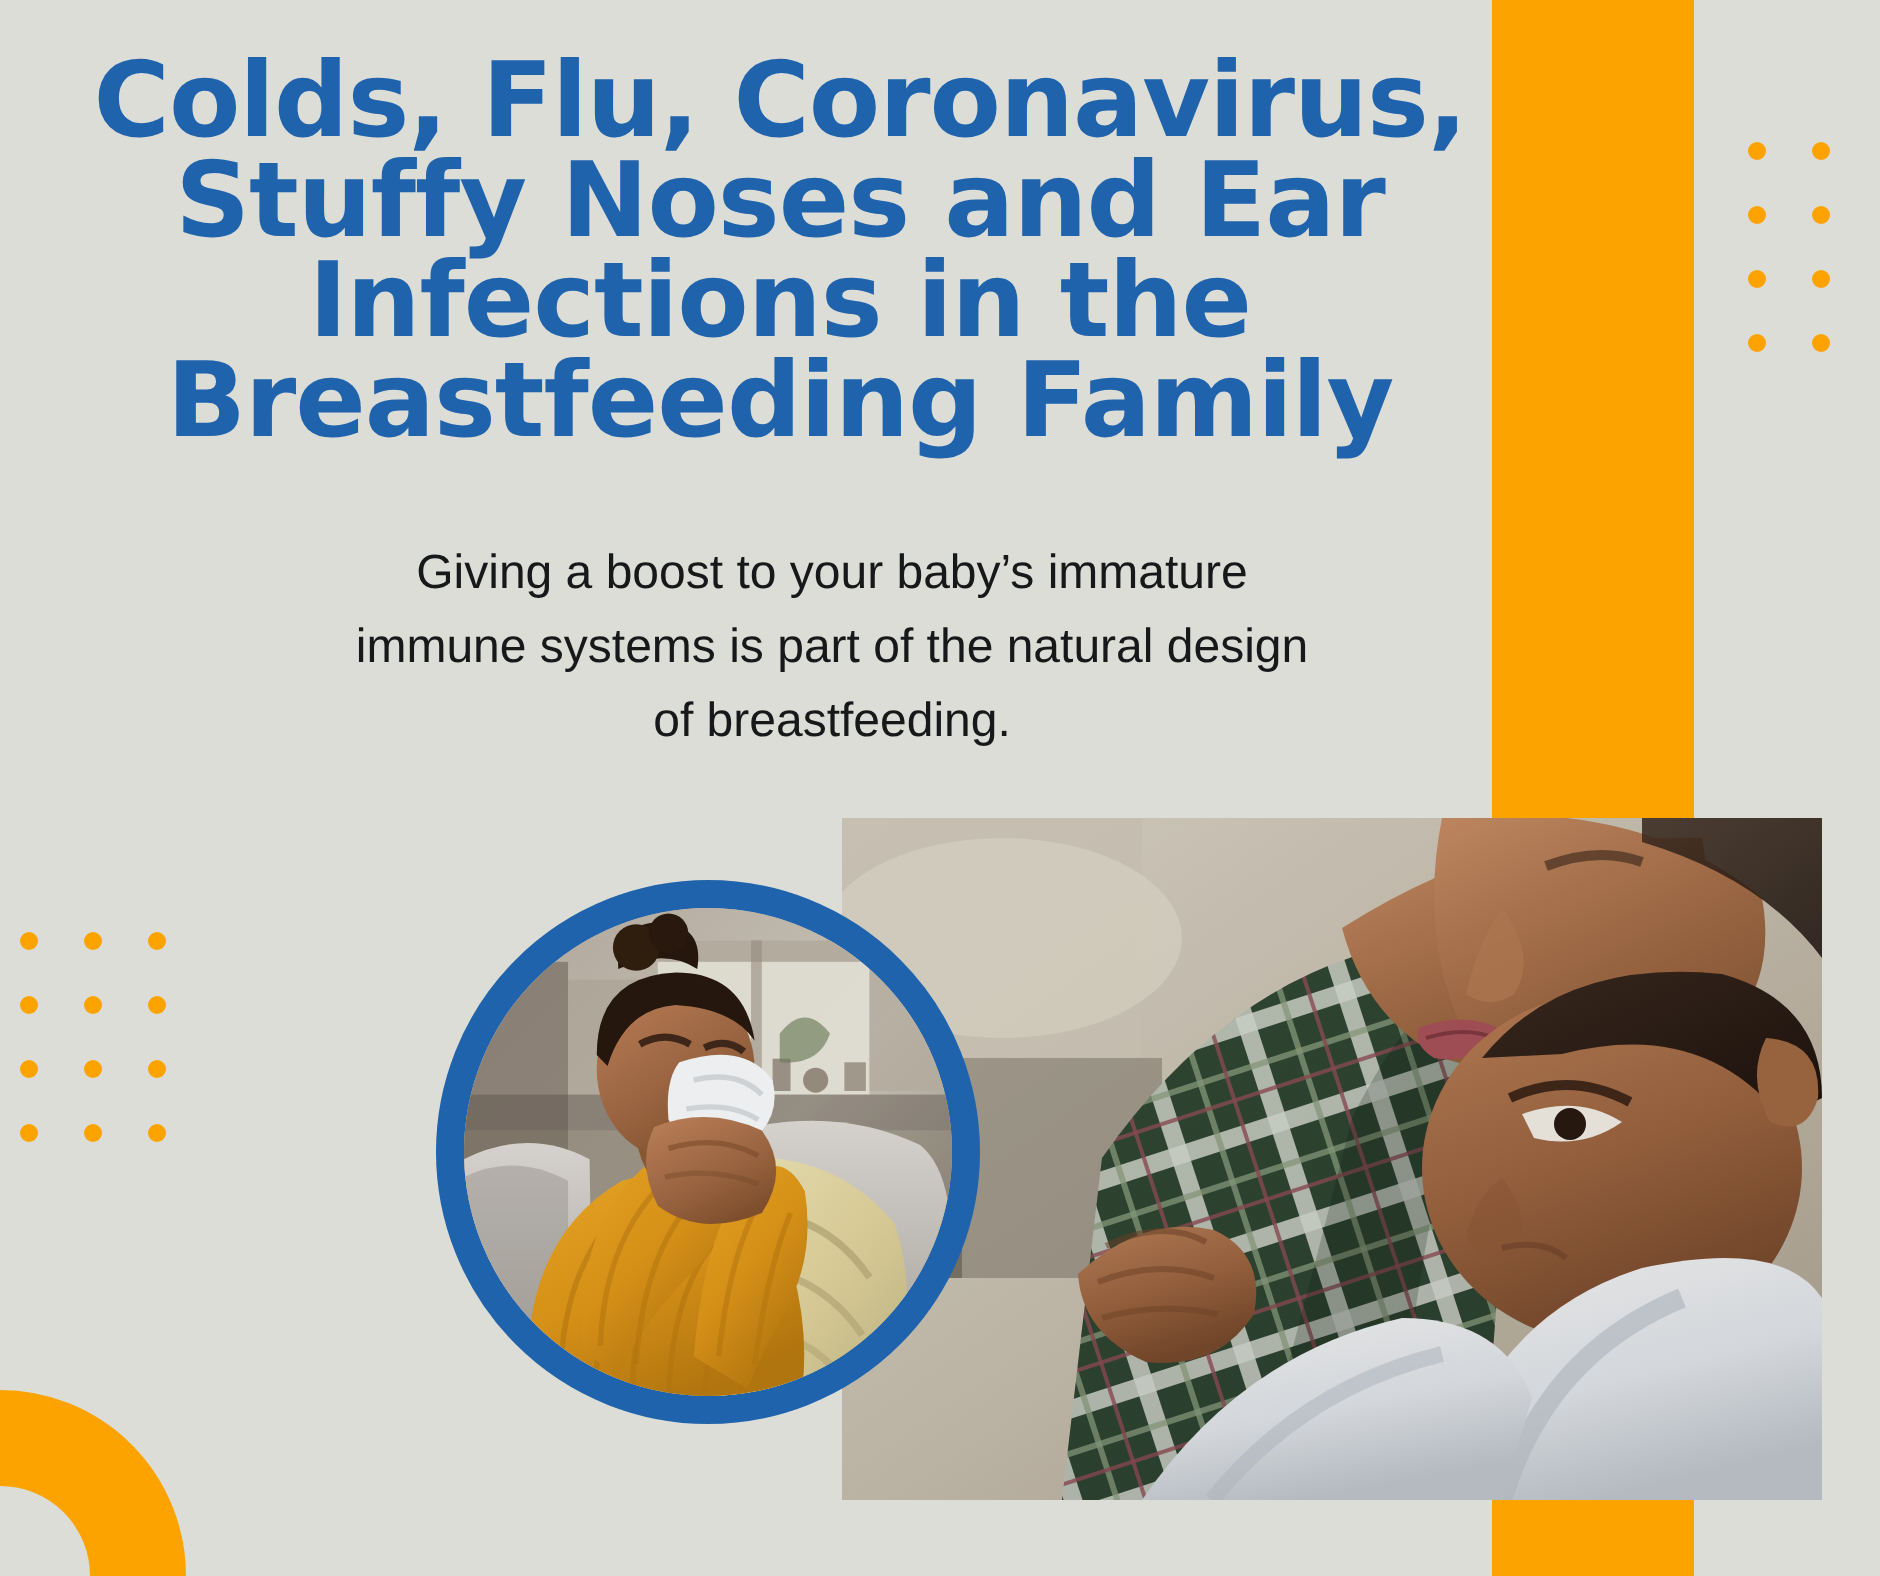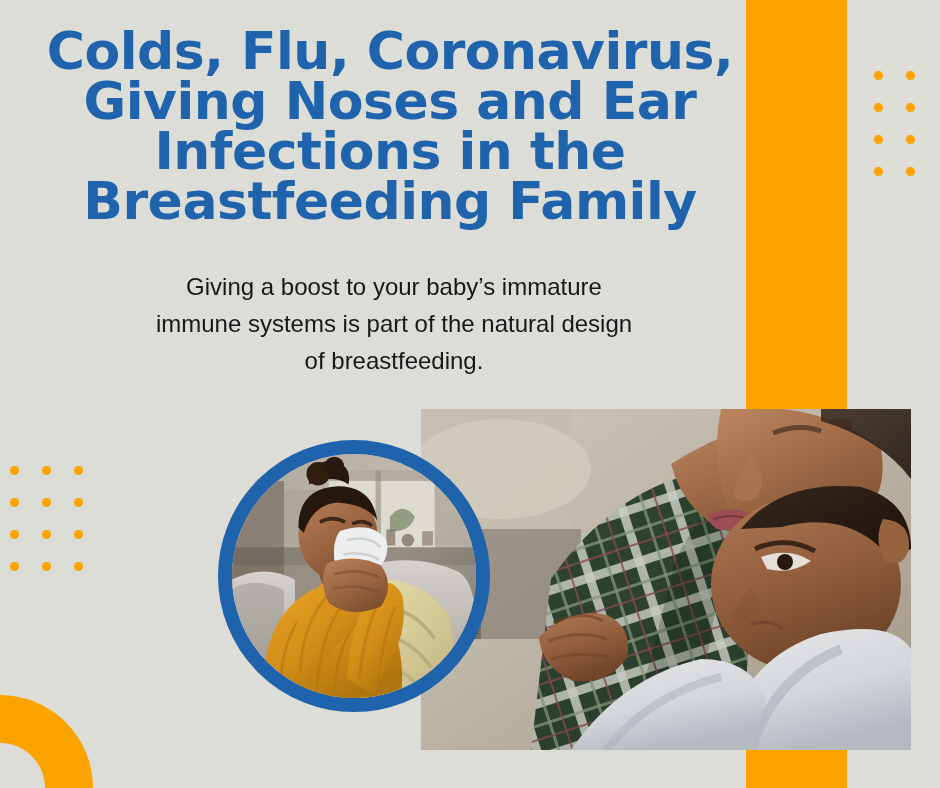--- a/index.html
+++ b/index.html
@@ -83,21 +83,21 @@
     font-weight: bold;
     font-size: 52px;
     line-height: 50px;
     letter-spacing: -0.5px;
     white-space: pre-line;
   }
 
   
   .subtitle {
     position: absolute;
-    left: 114px;
+    left: 136px;
     top: 268px;
     width: 560px;
     text-align: center;
     color: #16181a;
     font-family: "Liberation Sans", sans-serif;
     font-size: 24px;
     line-height: 37px;
     white-space: pre-line;
   }
 
@@ -158,21 +158,21 @@
     <span class="dot"></span>
     <span class="dot"></span>
     <span class="dot"></span>
     <span class="dot"></span>
     <span class="dot"></span>
     <span class="dot"></span>
     <span class="dot"></span>
   </div>
 
   <div class="headline">Colds, Flu, Coronavirus,
-Giving Noses and Ear
+Stuffy Noses and Ear
 Infections in the
 Breastfeeding Family</div>
 
   <div class="subtitle">Giving a boost to your baby’s immature
 immune systems is part of the natural design
 of breastfeeding.</div>
 
   <div class="photo-main">
     <svg class="scene" viewBox="0 0 490 341" preserveAspectRatio="none">
       <defs>

